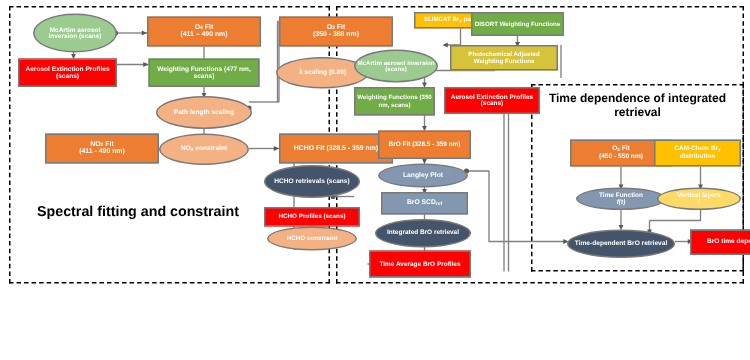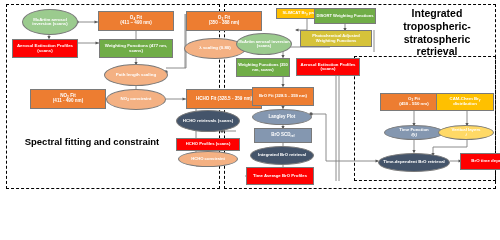--- a/index.html
+++ b/index.html
@@ -173,20 +173,21 @@
   <div class="node ell slate" style="left:252px;top:109px;width:60px;height:16px;font-size:4.5px;">Langley Plot</div>
 
   <div class="node rect slate" style="left:254px;top:128px;width:58px;height:15px;font-size:4.5px;">
     <span>BrO SCD<span class="sub">ref</span></span>
   </div>
 
   <div class="node ell dslate" style="left:250px;top:146px;width:64px;height:19px;font-size:4.3px;">Integrated BrO retrieval</div>
 
   <div class="node rect red" style="left:246px;top:167px;width:68px;height:18px;font-size:4.3px;">Time Average BrO Profiles</div>
 
+  <div class="ztext" style="left:362px;top:62px;width:126px;font-size:8px;">Time dependence of integrated retrieval</div>
 
   <div class="node rect orange" style="left:380px;top:93px;width:68px;height:18px;font-size:4.4px;">
     <span>O<span class="sub">3</span> Fit<br>(450 - 550 nm)</span>
   </div>
 
   <div class="node ell slate" style="left:384px;top:125px;width:60px;height:15px;font-size:4.3px;">
     <span>Time Function<br><i>f(t)</i></span>
   </div>
 
   <div class="node rect yellow" style="left:436px;top:93px;width:58px;height:18px;font-size:4.3px;">
@@ -194,15 +195,14 @@
   </div>
 
   <div class="node ell lyellow" style="left:438px;top:125px;width:56px;height:15px;font-size:4.3px;">
     <span>Vertical layers<br><i>i</i></span>
   </div>
 
   <div class="node ell dslate" style="left:378px;top:153px;width:72px;height:19px;font-size:4.4px;">Time-dependent BrO retrieval</div>
 
   <div class="node rect red" style="left:460px;top:153px;width:68px;height:17px;font-size:4.4px;">BrO time dependence</div>
 
-  <div class="ztext" style="left:384px;top:7px;width:106px;font-size:10.5px;line-height:1.22;">Integrated tropospheric-stratospheric retrieval</div>
 
 </div>
 
 </body></html>

